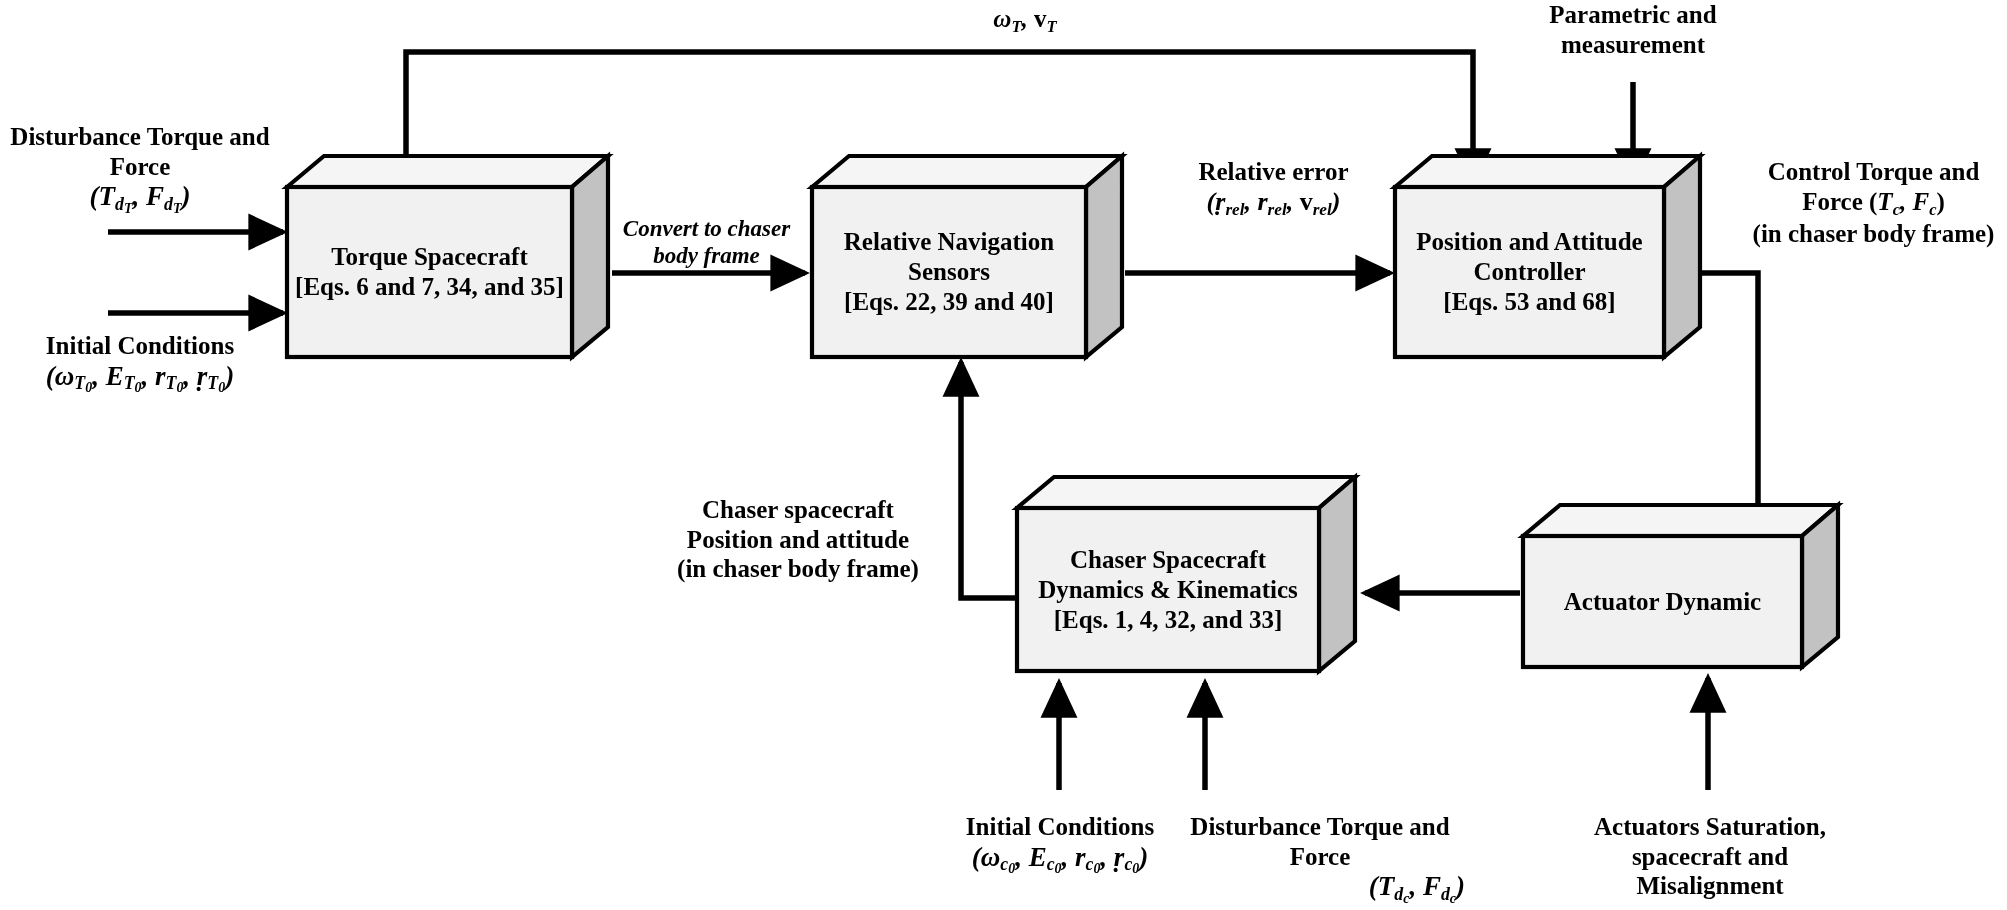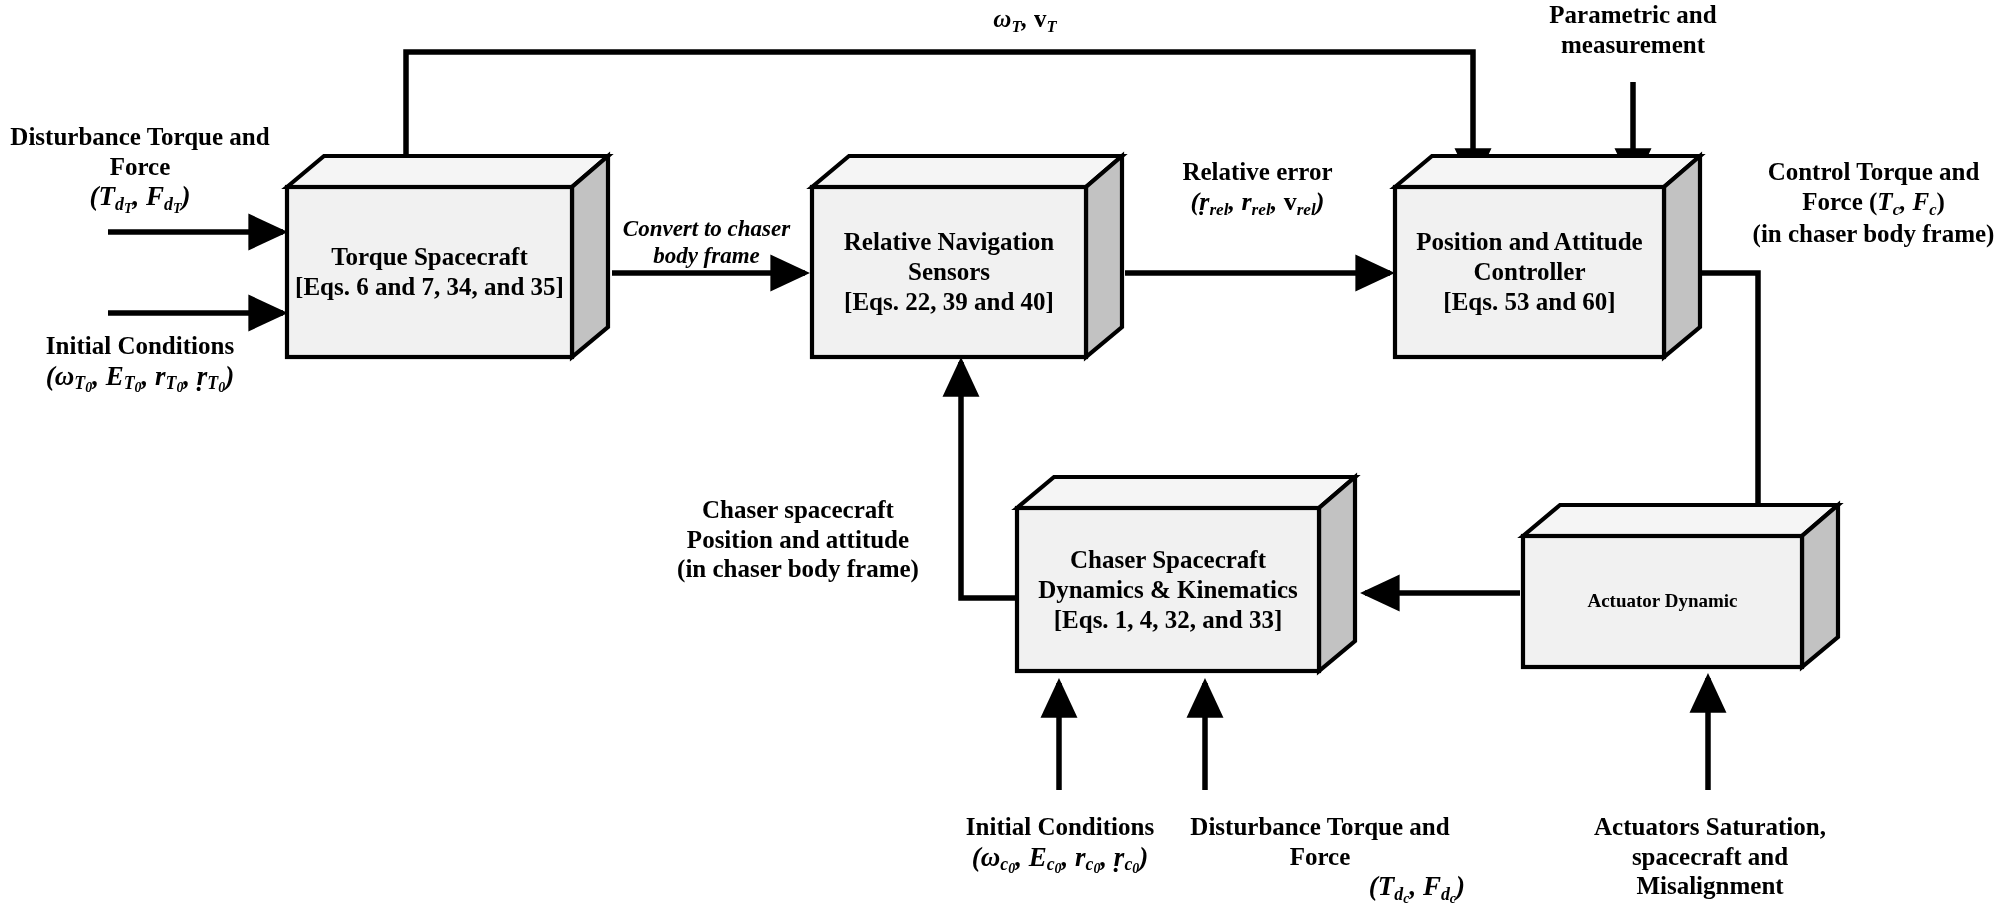--- a/index.html
+++ b/index.html
@@ -99,30 +99,30 @@
 
   <div class="boxtxt" style="left:812px;top:187px;width:274px;height:170px;font-size:25px;">
     <span>Relative Navigation</span>
     <span>Sensors</span>
     <span>[Eqs. 22, 39 and 40]</span>
   </div>
 
   <div class="boxtxt" style="left:1395px;top:187px;width:269px;height:170px;font-size:25px;">
     <span>Position and Attitude</span>
     <span>Controller</span>
-    <span>[Eqs. 53 and 60]</span>
+    <span>[Eqs. 53 and 68]</span>
   </div>
 
   <div class="boxtxt" style="left:1017px;top:508px;width:302px;height:163px;font-size:25px;">
     <span>Chaser Spacecraft</span>
     <span>Dynamics &amp; Kinematics</span>
     <span>[Eqs. 1, 4, 32, and 33]</span>
   </div>
 
-  <div class="boxtxt" style="left:1523px;top:536px;width:279px;height:131px;font-size:19px;">
+  <div class="boxtxt" style="left:1523px;top:536px;width:279px;height:131px;font-size:25px;">
     <span>Actuator Dynamic</span>
   </div>
 
   <div class="lbl" style="left:895px;top:4px;width:260px;font-size:25px;">
     <span class="mth" aria-hidden="false"><b><i>ω</i></b><sub>T</sub>, <span style="font-style:normal">v</span><sub>T</sub></span>
   </div>
 
   <div class="lbl" style="left:0px;top:122px;width:280px;font-size:25px;">
     <div>Disturbance Torque and</div>
     <div>Force</div>
@@ -132,21 +132,21 @@
   <div class="lbl" style="left:0px;top:331px;width:280px;font-size:25px;">
     <div>Initial Conditions</div>
     <div class="mth" style="font-size:27px;">(<b><i>ω</i></b><sub>T<sub>0</sub></sub>, <b><i>E</i></b><sub>T<sub>0</sub></sub>, <b><i>r</i></b><sub>T<sub>0</sub></sub>, <b><i>ṛ</i></b><sub>T<sub>0</sub></sub>)</div>
   </div>
 
   <div class="lbl ital" style="left:600px;top:215px;width:213px;font-size:23px;">
     <div>Convert to chaser</div>
     <div>body frame</div>
   </div>
 
-  <div class="lbl" style="left:1125px;top:157px;width:265px;font-size:25px;">
+  <div class="lbl" style="left:1125px;top:157px;width:265px;font-size:25px;padding-left:16px;">
     <div>Relative error</div>
     <div class="mth" style="font-size:26px;">(<b><i>ṛ</i></b><sub>rel</sub>, <b><i>r</i></b><sub>rel</sub>, <span style="font-style:normal">v</span><sub>rel</sub>)</div>
   </div>
 
   <div class="lbl" style="left:1500px;top:0px;width:266px;font-size:25px;">
     <div>Parametric and</div>
     <div>measurement</div>
   </div>
 
   <div class="lbl" style="left:1740px;top:157px;width:267px;font-size:25px;">

